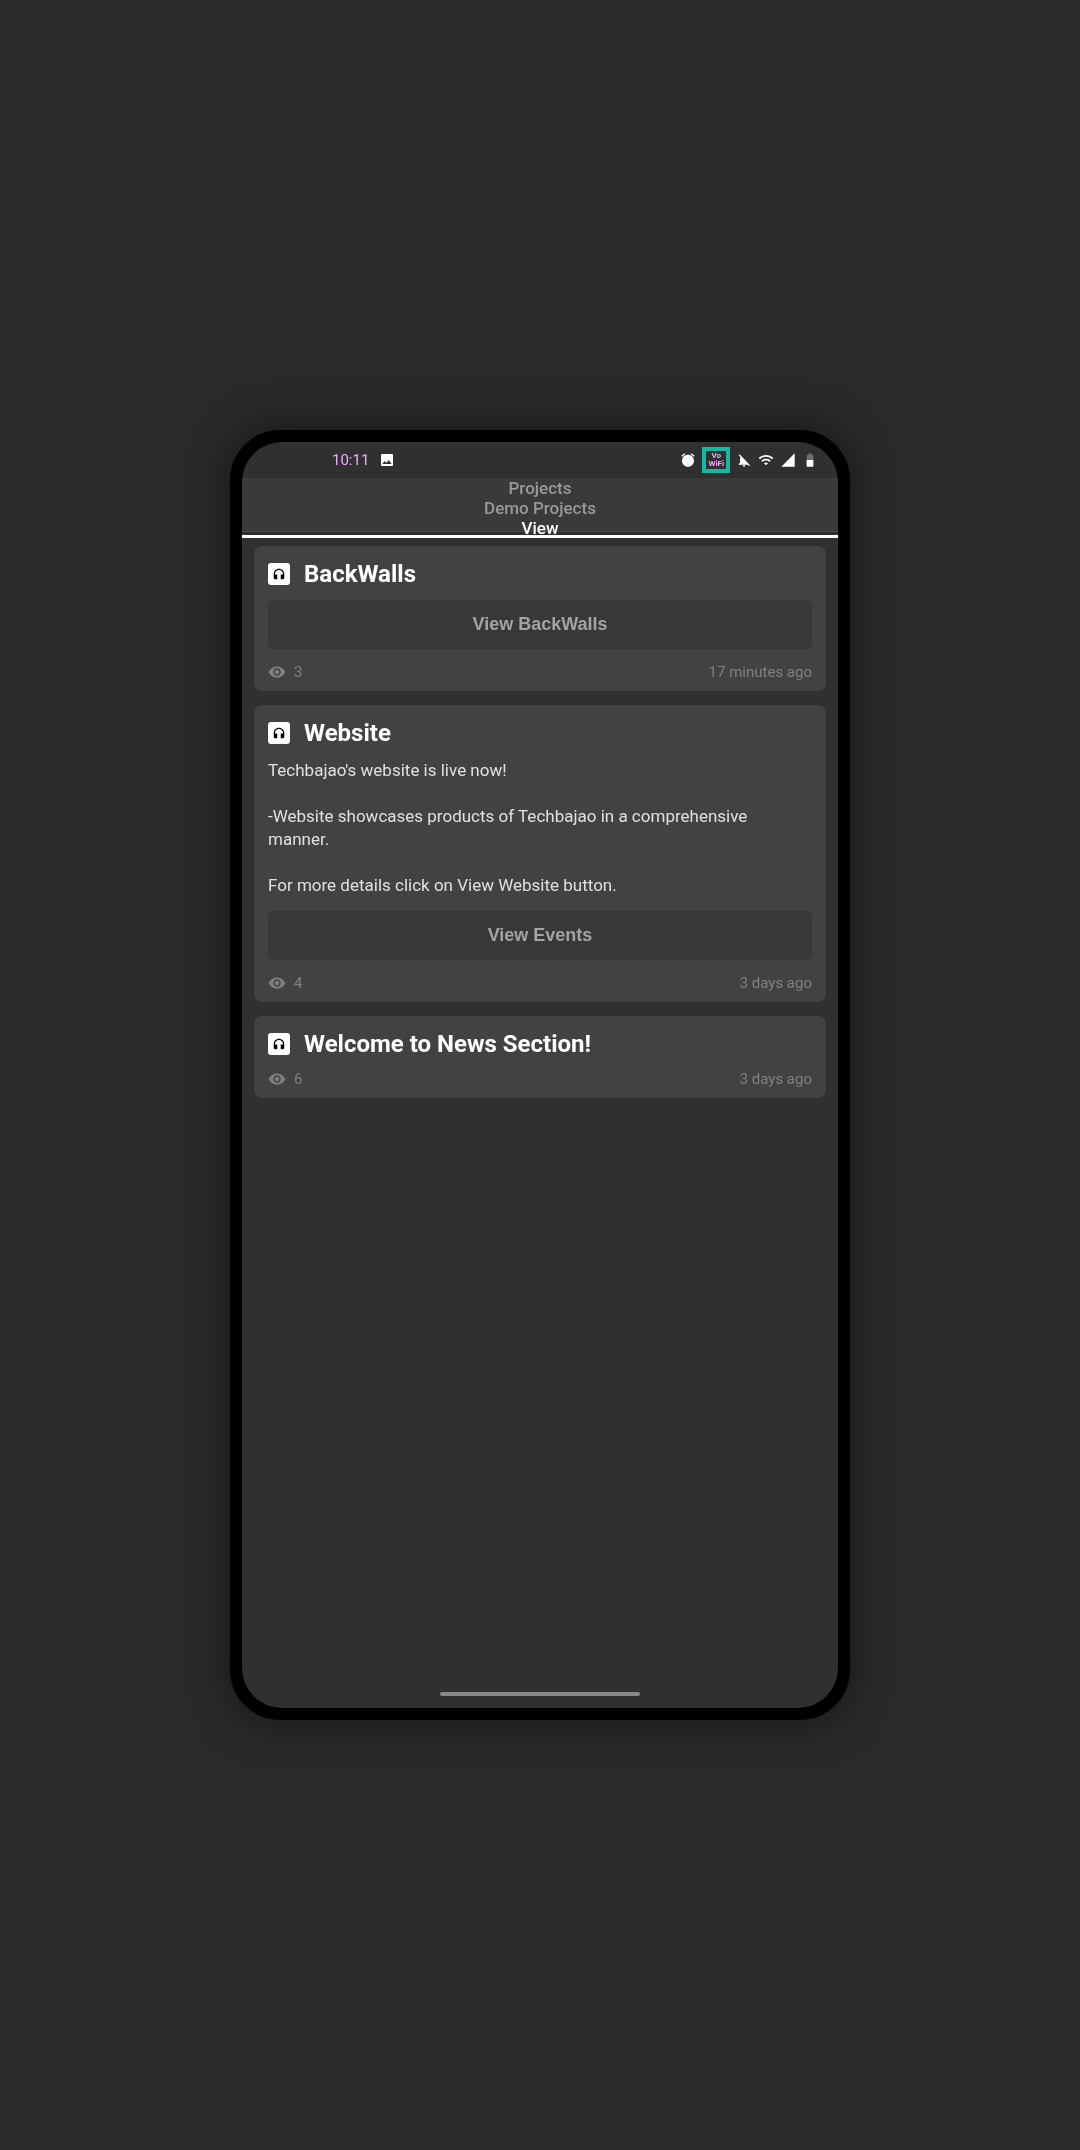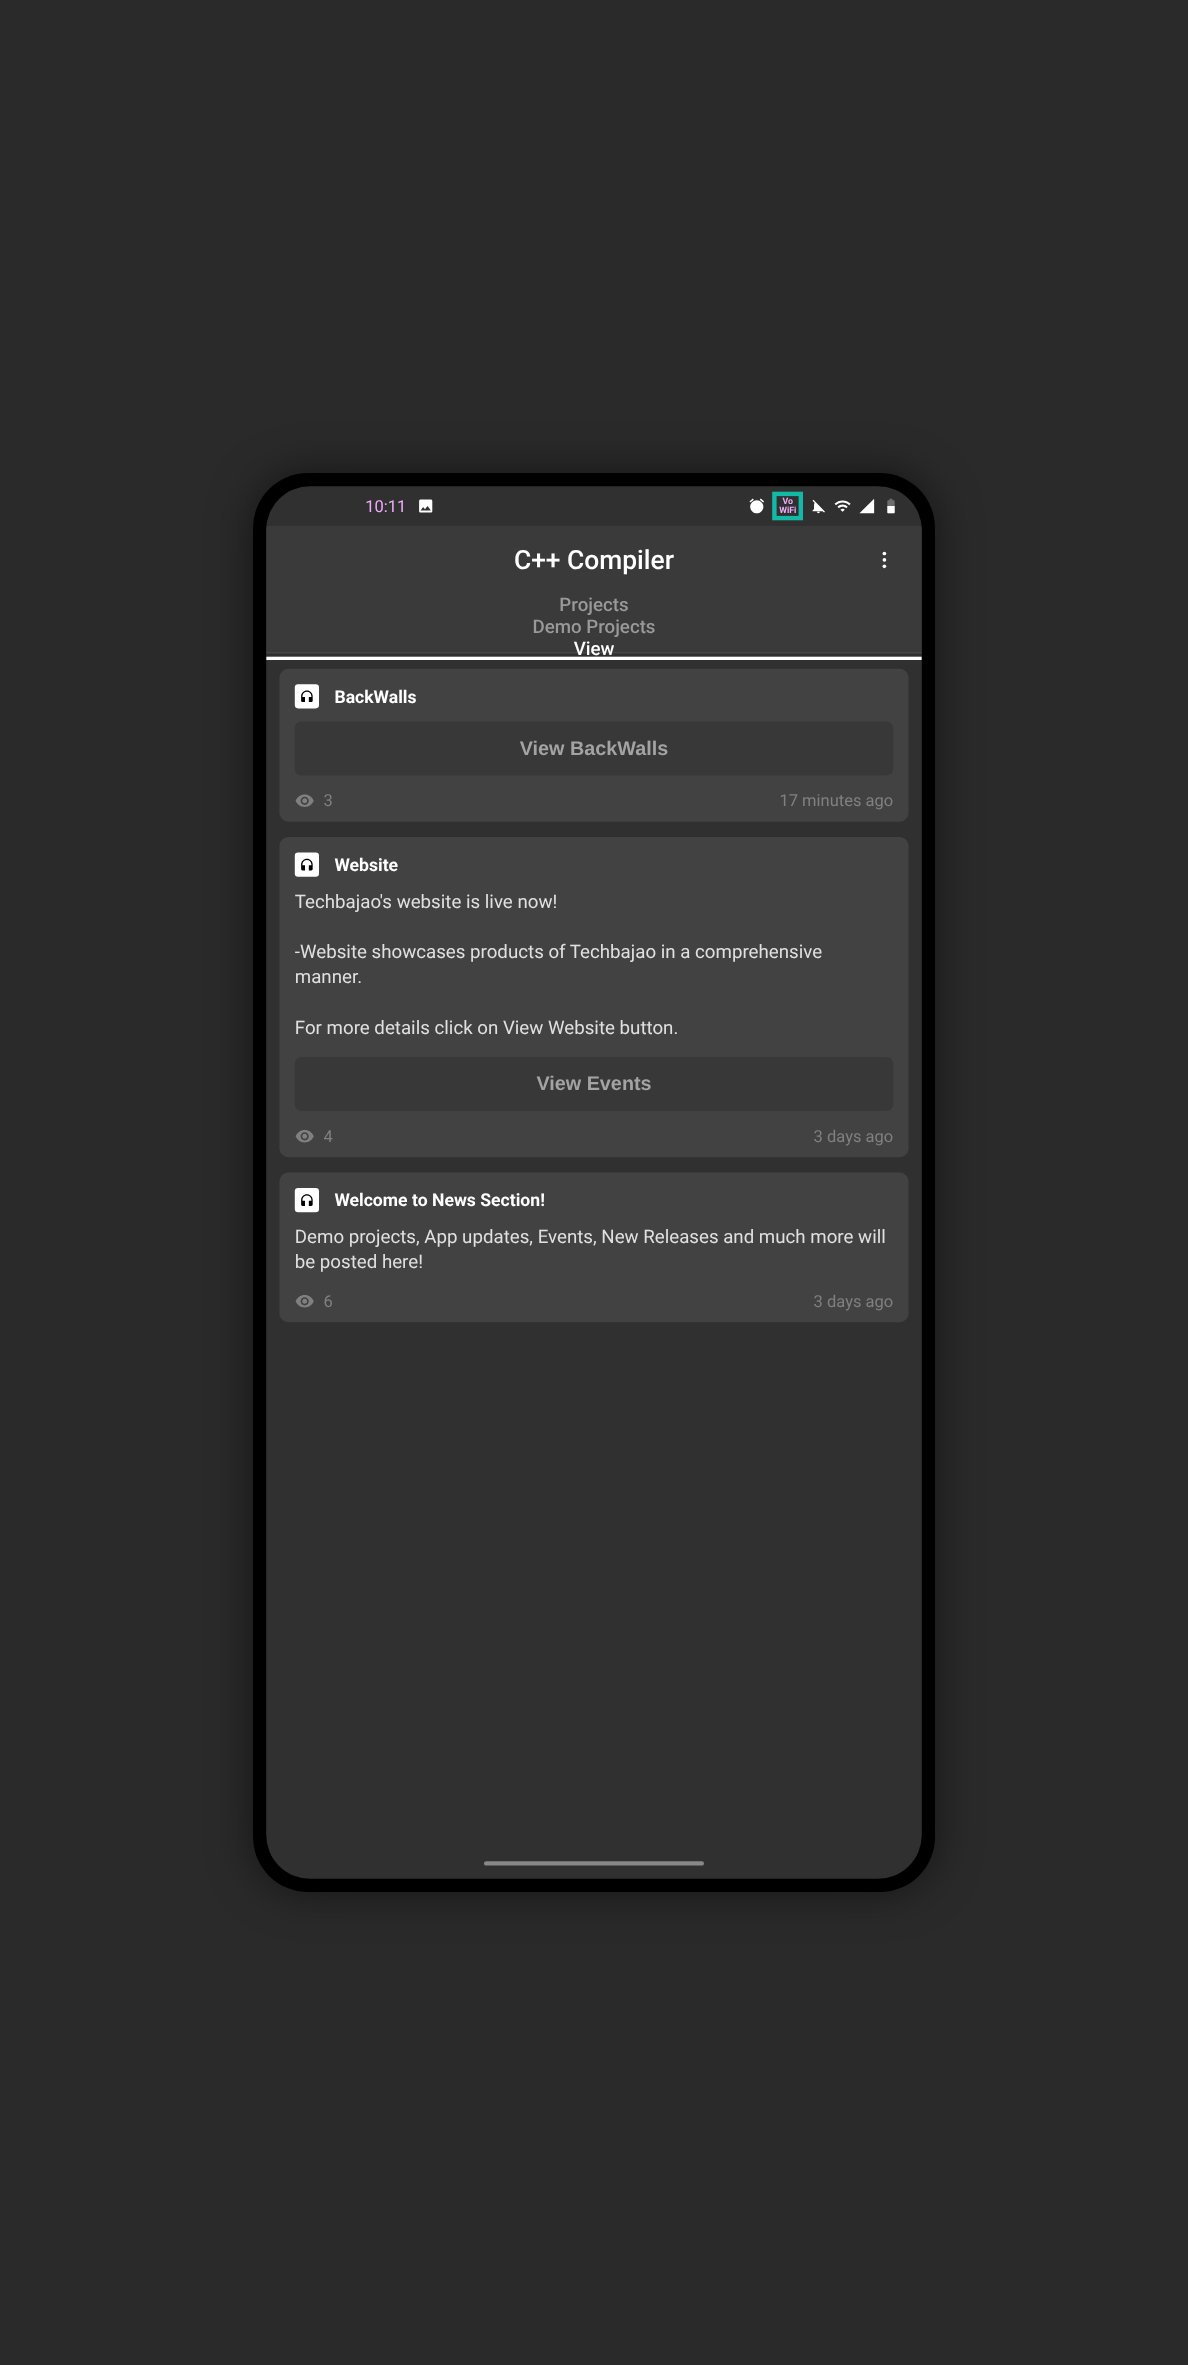--- a/index.html
+++ b/index.html
@@ -151,21 +151,21 @@
       height: 22px;
       background: #fff;
       border-radius: 3px;
       display: flex;
       align-items: center;
       justify-content: center;
     }
     
     .card-title {
       color: #fff;
-      font-size: 16px;
+      font-size: 24px;
       font-weight: 700;
     }
     
     .card-body {
       color: #e0e0e0;
       font-size: 17px;
       line-height: 1.35;
       white-space: pre-line;
       margin-bottom: 14px;
     }
@@ -258,30 +258,20 @@
         <svg class="status-icon" viewBox="0 0 24 24">
             <path d="M2 22h20V2z"></path>
           </svg>
         <svg class="status-icon" viewBox="0 0 24 24">
             <path d="M15.67 4H14V2h-4v2H8.33C7.6 4 7 4.6 7 5.33v15.33C7 21.4 7.6 22 8.33 22h7.33c.74 0 1.34-.6 1.34-1.33V5.33C17 4.6 16.4 4 15.67 4z" fill-opacity="0.3"></path>
             <path d="M7 12v8.67C7 21.4 7.6 22 8.33 22h7.33c.74 0 1.34-.6 1.34-1.33V12H7z"></path>
           </svg>
       </div>
     </div>
 
-    <div class="app-bar">
-      <div class="app-title">C++ Compiler</div>
-      <div class="menu-btn">
-        <svg width="20" height="20" viewBox="0 0 24 24" fill="#fff">
-            <circle cx="12" cy="5" r="2"></circle>
-            <circle cx="12" cy="12" r="2"></circle>
-            <circle cx="12" cy="19" r="2"></circle>
-          </svg>
-      </div>
-    </div>
 
     <div class="tabs">
       <div class="tab">Projects</div>
       <div class="tab">Demo Projects</div>
       <div class="tab active">View</div>
     </div>
 
     <div class="content">
 
       <div class="card">
@@ -333,21 +323,20 @@
 
       <div class="card">
         <div class="card-header">
           <div class="card-icon">
             <svg width="14" height="14" viewBox="0 0 24 24" fill="#000">
                 <path d="M12 3c-4.97 0-9 4.03-9 9v7c0 1.1.9 2 2 2h4v-8H5v-1c0-3.87 3.13-7 7-7s7 3.13 7 7v1h-4v8h4c1.1 0 2-.9 2-2v-7c0-4.97-4.03-9-9-9z"></path>
               </svg>
           </div>
           <div class="card-title">Welcome to News Section!</div>
         </div>
-        <div class="card-body">Demo projects, App updates, Events, New Releases and much more will be posted here!</div>
         <div class="card-footer">
           <div class="views">
             <svg class="eye-icon" viewBox="0 0 24 24">
                 <path d="M12 4.5C7 4.5 2.73 7.61 1 12c1.73 4.39 6 7.5 11 7.5s9.27-3.11 11-7.5c-1.73-4.39-6-7.5-11-7.5zM12 17c-2.76 0-5-2.24-5-5s2.24-5 5-5 5 2.24 5 5-2.24 5-5 5zm0-8c-1.66 0-3 1.34-3 3s1.34 3 3 3 3-1.34 3-3-1.34-3-3-3z"></path>
               </svg>
             <span>6</span>
           </div>
           <span>3 days ago</span>
         </div>
       </div>

